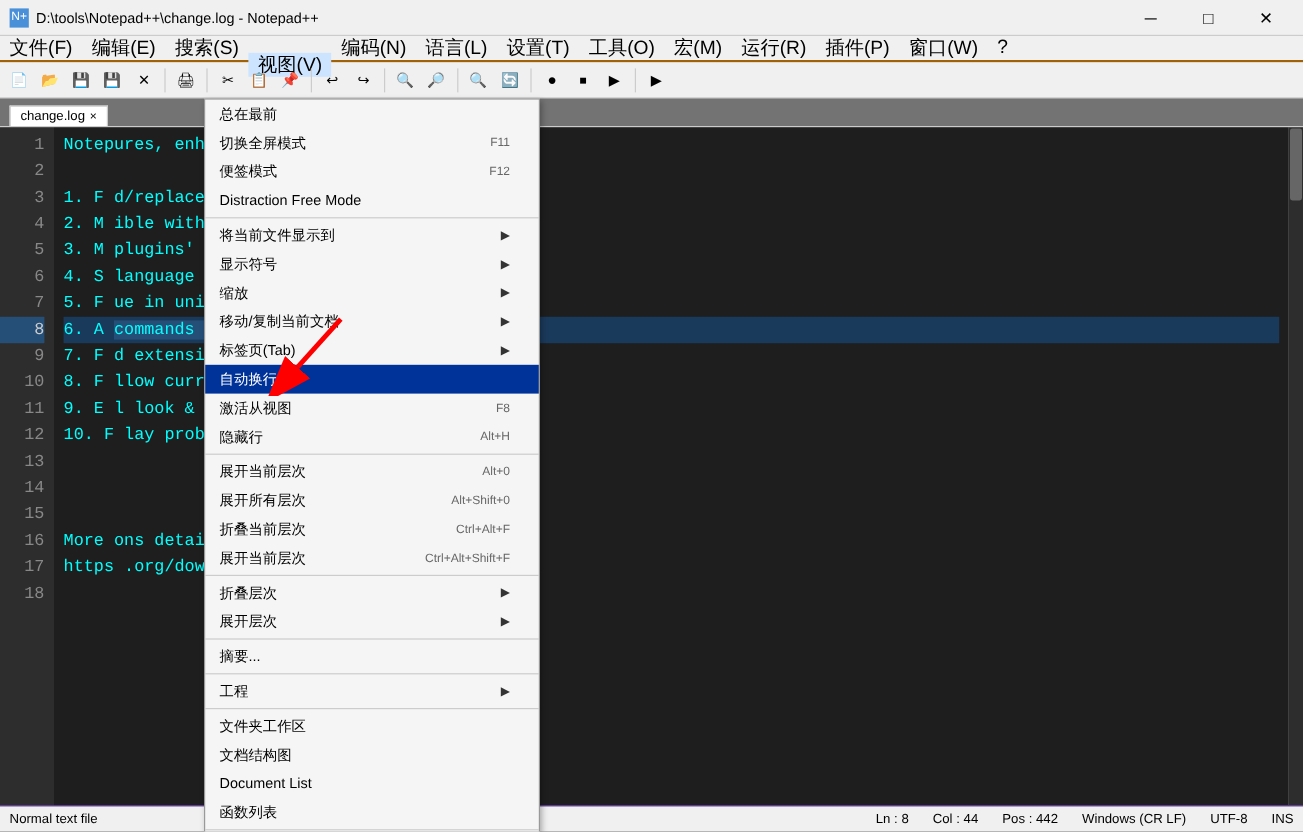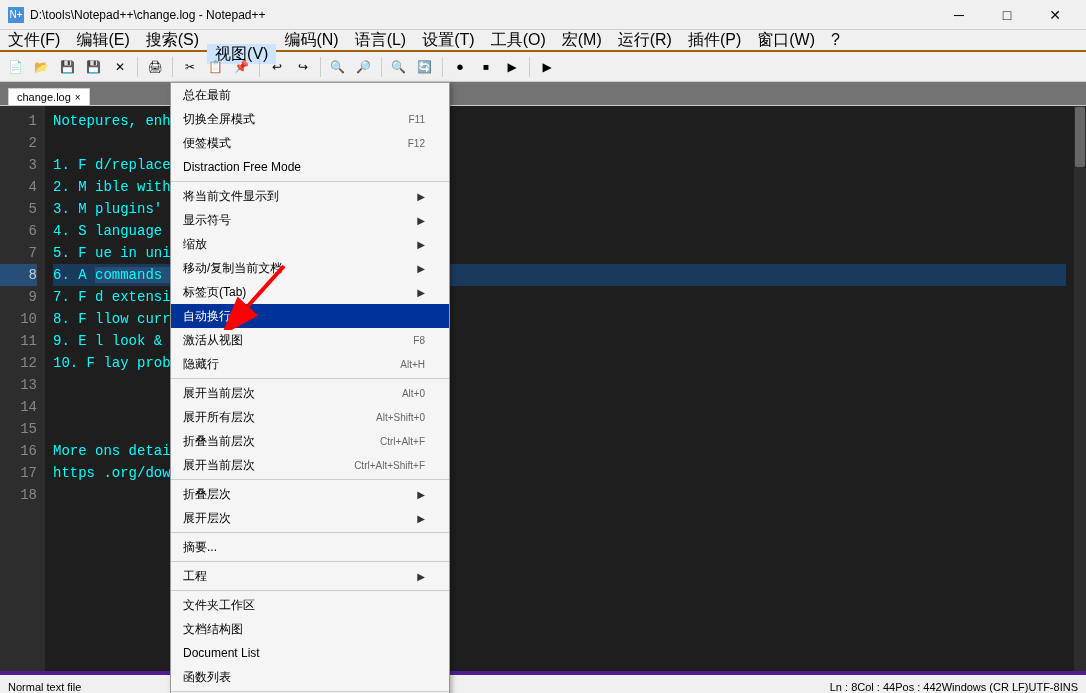--- a/index.html
+++ b/index.html
@@ -173,24 +173,25 @@
       background: #666;
       margin: 1px;
       border-radius: 2px;
     }
 
     
     .status-bar {
       background: #f0f0f0;
       height: 22px;
       display: flex;
-      align-items: flex-end;
-      border-top: 4px solid #4c1d95;
+      align-items: center;
+      border-top: 1px solid #4c1d95;
       font-size: 11px;
       padding: 0 8px;
+      gap: 20px;
     }
     .status-left { flex: 1; }
 
     
     .dropdown-overlay {
       position: absolute;
       top: 0;
       left: 0;
       right: 0;
       bottom: 0;

